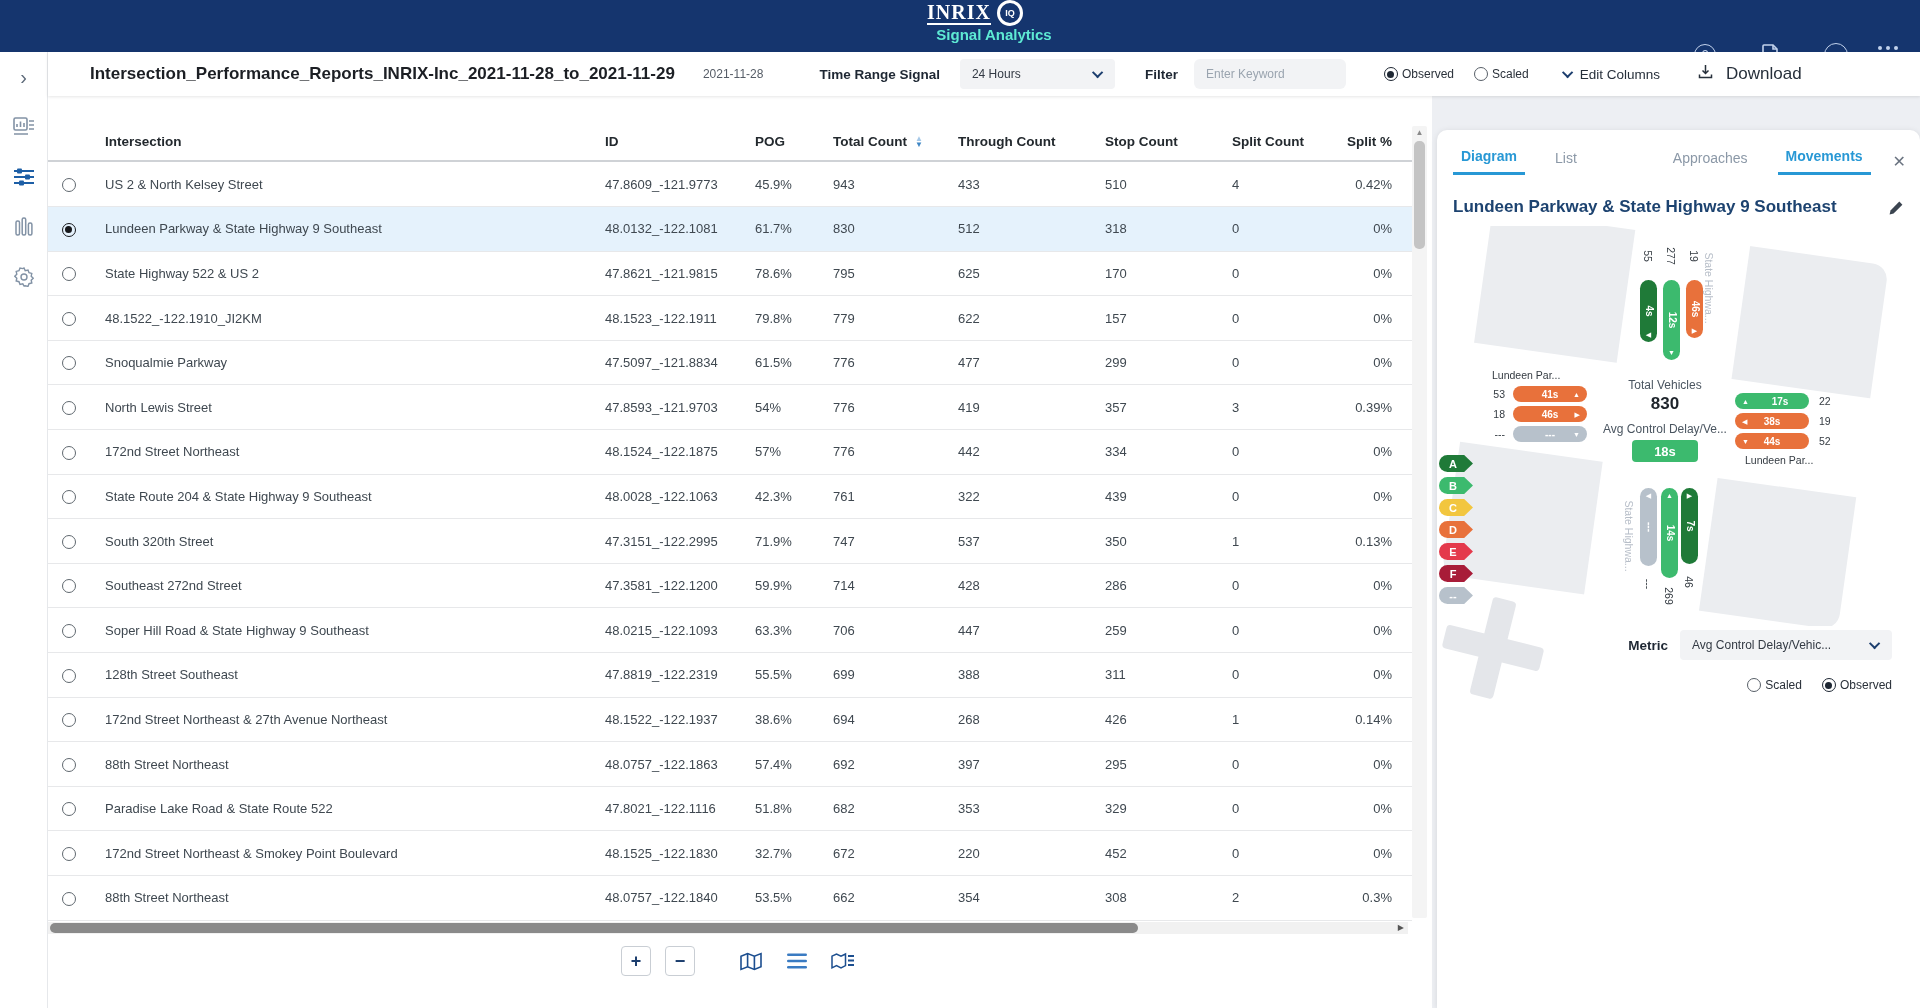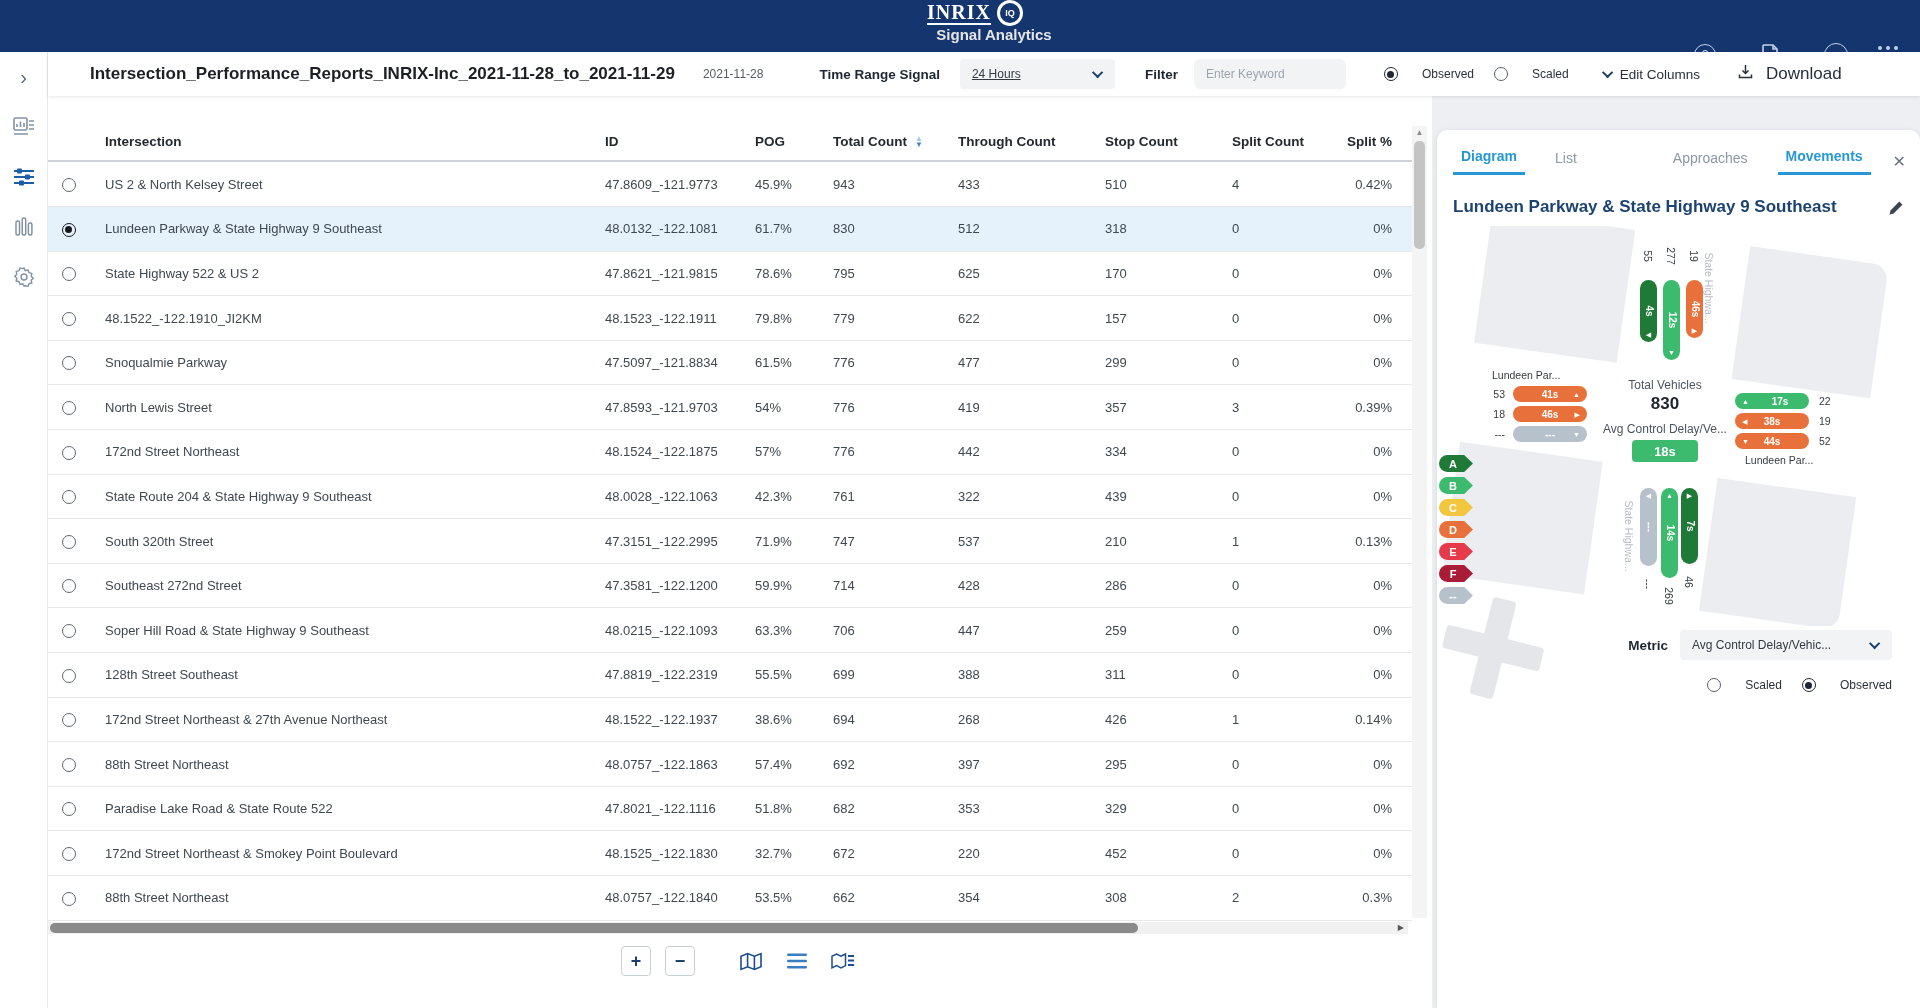--- a/index.html
+++ b/index.html
@@ -3,46 +3,46 @@
 <meta charset="utf-8">
 <style>
   * { box-sizing: border-box; margin: 0; padding: 0; }
   html,body { width:1920px; height:1008px; overflow:hidden; font-family:"Liberation Sans",sans-serif; background:#fff; }
 
   
   .nav { position:absolute; top:0; left:0; width:1920px; height:52px; background:#15356e; display:flex; align-items:center; padding:0 24px 0 54px;flex-direction:column; }
   .logo { display:flex; align-items:center; gap:6px; }
   .logo-word { color:#fff; font-weight:bold; font-size:20px; letter-spacing:1px; font-family:"Liberation Serif",serif; border-bottom:2px solid #fff; line-height:1.05; }
   .logo-iq { width:26px; height:26px; border:3px solid #fff; border-radius:50%; color:#fff; font-size:9px; font-weight:bold; display:flex; align-items:center; justify-content:center; }
-  .product { color:#e5e5e5; font-weight:bold; font-size:15px; margin-left:38px; }
+  .product { color:#5eead4; font-weight:bold; font-size:15px; margin-left:38px; }
   .nav-right { margin-left:auto; display:flex; align-items:center; gap:44px; }
   .nav-ic { color:#c2d2ec; display:flex; align-items:center; justify-content:center; cursor:pointer; }
   .circle-ic { width:22px; height:22px; border:1.5px solid #c2d2ec; border-radius:50%; font-size:12px; display:flex; align-items:center; justify-content:center; }
   .avatar { width:24px; height:24px; border:1.5px solid #c2d2ec; border-radius:50%; font-size:8px; font-weight:bold; display:flex; align-items:center; justify-content:center; }
   .dots9 { width:4px; height:4px; border-radius:50%; background:#c2d2ec; box-shadow:8px 0 0 #c2d2ec,16px 0 0 #c2d2ec,0 8px 0 #c2d2ec,8px 8px 0 #c2d2ec,16px 8px 0 #c2d2ec,0 16px 0 #c2d2ec,8px 16px 0 #c2d2ec,16px 16px 0 #c2d2ec; margin:-14px 14px 0 -14px; }
 
   
   .sidebar { position:absolute; top:52px; left:0; bottom:0; width:48px; background:#fff; border-right:1px solid #e6e8eb; display:flex; flex-direction:column; align-items:center; }
   .sb-chev { color:#5e6b7a; font-size:20px; margin:14px 0 28px 0; cursor:pointer; }
   .sb-ic { margin-bottom:26px; cursor:pointer; }
 
   
   .main { position:absolute; top:52px; left:48px; right:0; bottom:0; }
   .headerbar { position:absolute; top:0; left:0; right:0; height:44px; background:#fff; box-shadow:0 1px 3px rgba(0,0,0,.10); display:flex; align-items:center; z-index:5; }
   .hb-title { font-size:17px; font-weight:bold; color:#1c1f24; margin-left:42px; }
   .hb-date { font-size:12px; color:#555c66; margin-left:28px; }
   .hb-label { font-size:13.5px; font-weight:bold; color:#1e2733; }
   .trd-label { margin-left:56px; }
   .dropdown { background:#f2f3f5; border-radius:4px; height:30px; display:flex; align-items:center; justify-content:space-between; padding:0 12px; font-size:12px; color:#333a44; cursor:pointer; }
-  .trd-dd { width:155px; margin-left:20px;text-decoration:underline; }
+  .trd-dd { width:155px; margin-left:20px; }
   .chev-down { width:8px; height:8px; border-left:2px solid #1c3e6e; border-bottom:2px solid #1c3e6e; transform:rotate(-45deg) translateY(-2px); }
   .filter-label { margin-left:30px; }
   .kw-input { background:#f2f3f5; border:none; border-radius:6px; height:30px; width:152px; margin-left:16px; padding:0 12px; font-size:12px; color:#333; font-family:"Liberation Sans",sans-serif; }
   .kw-input::placeholder { color:#9aa4af; }
-  .radio-row { display:flex; align-items:center; gap:24px; cursor:pointer; }
+  .radio-row { display:flex; align-items:center; gap:4px; cursor:pointer; }
   .radio { width:14px; height:14px; border:1.5px solid #585f68; border-radius:50%; position:relative; flex:0 0 auto; }
   .radio.on { border-color:#1e2733; }
   .radio.on::after { content:""; position:absolute; left:2.5px; top:2.5px; width:7px; height:7px; border-radius:50%; background:#1e2733; }
   .r-label { font-size:12px; color:#2a313a; }
   .hb-obs { margin-left:38px; }
   .hb-scl { margin-left:20px; }
   .hb-edit { margin-left:36px; display:flex; align-items:center; gap:7px; font-size:13.5px; color:#27303b; cursor:pointer; }
   .hb-dl { margin-left:38px; display:flex; align-items:flex-start; gap:13px; font-size:17px; color:#27303b; cursor:pointer; }
 
   
@@ -341,21 +341,21 @@
                 <td>0</td>
                 <td class="col-right">0%</td>
               </tr>
               <tr>
                 <td><span class="rowradio"></span></td>
                 <td>South 320th Street</td>
                 <td>47.3151_-122.2995</td>
                 <td>71.9%</td>
                 <td>747</td>
                 <td>537</td>
-                <td>210</td>
+                <td>350</td>
                 <td>1</td>
                 <td class="col-right">0.13%</td>
               </tr>
               <tr>
                 <td><span class="rowradio"></span></td>
                 <td>Southeast 272nd Street</td>
                 <td>47.3581_-122.1200</td>
                 <td>59.9%</td>
                 <td>714</td>
                 <td>428</td>

